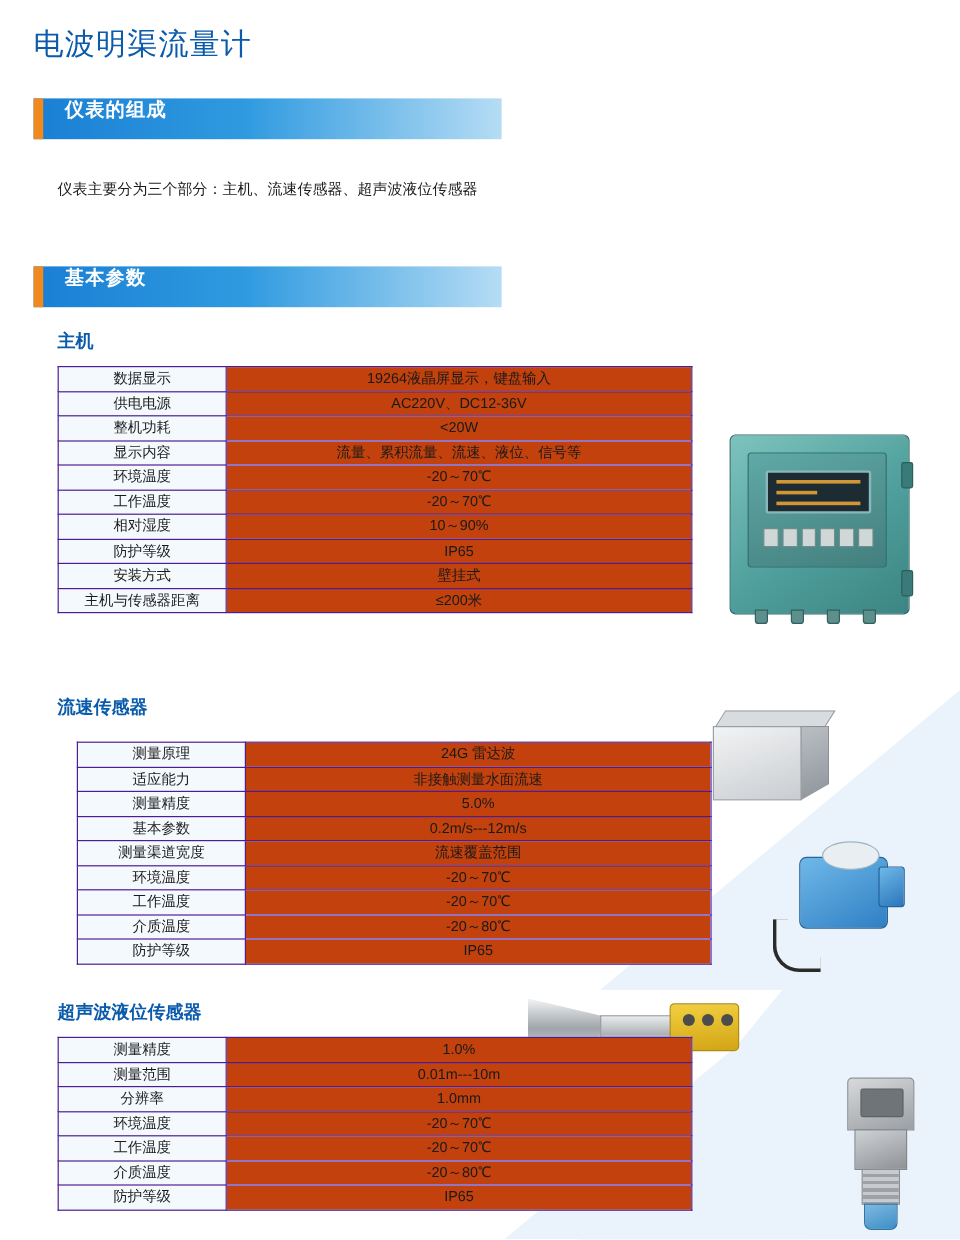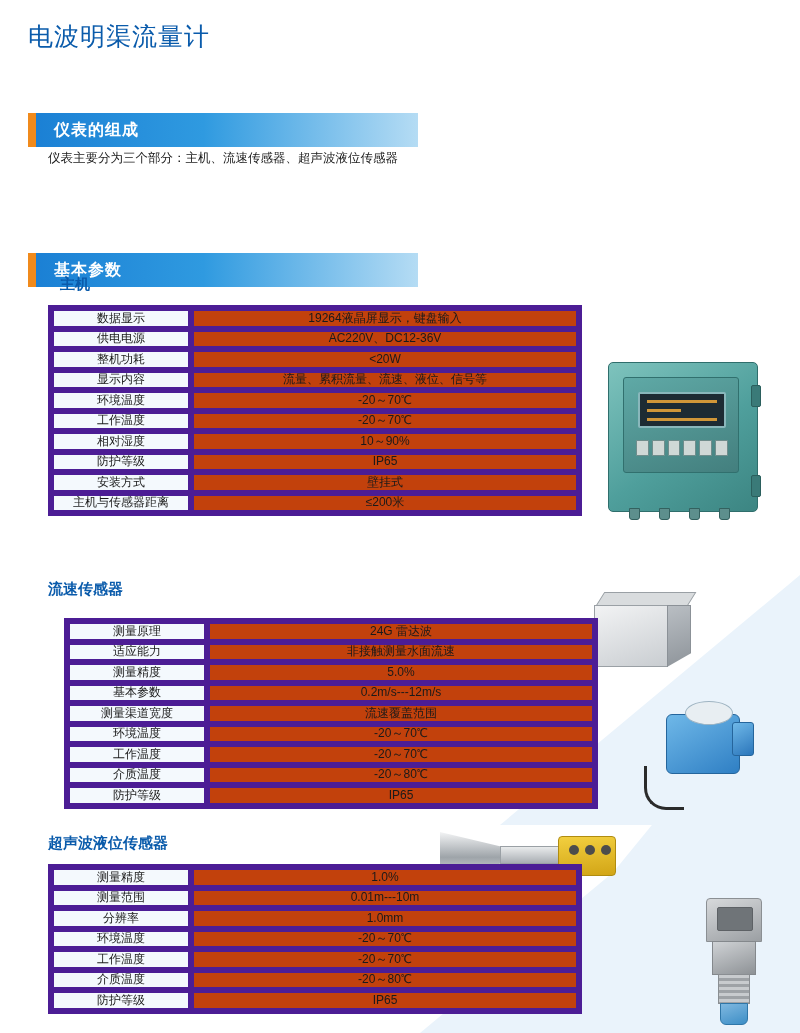--- a/index.html
+++ b/index.html
@@ -43,23 +43,21 @@
     z-index: 3;
   }
 
   .section-banner {
     position: absolute;
     left: 28px;
     width: 390px;
     height: 34px;
     background: linear-gradient(to right, #1a7fd4 0%, #2f9ae0 45%, #b5dcf4 100%);
     display: flex;
-    align-items: center;
     z-index: 3;
-    margin-top: 31px;
   }
   .section-banner .bar {
     width: 8px;
     height: 34px;
     background: #f08a1c;
     flex: 0 0 8px;
   }
   .section-banner .txt {
     color: #ffffff;
     font-size: 16px;
@@ -78,33 +76,33 @@
     z-index: 3;
   }
 
   .sub-head {
     position: absolute;
     font-size: 15px;
     font-weight: bold;
     color: #0a5bab;
     z-index: 3;
   }
-  #sub-host { left: 60px; top: 275px; }
+  #sub-host { left: 48px; top: 275px; }
   #sub-flow { left: 48px; top: 580px; }
   #sub-level { left: 48px; top: 834px; }
 
   table.spec {
     position: absolute;
     border-collapse: collapse;
     z-index: 3;
     background: #ffffff;
     table-layout: fixed;
   }
   table.spec td {
-    border: 6px solid #4c1d95;
+    border: 1px solid #4c1d95;
     font-size: 12px;
     height: 20.5px;
     padding: 0 4px;
     text-align: center;
     color: #1a1a1a;
     line-height: 1.1;
     white-space: nowrap;
     overflow: hidden;
     margin-top: 28px;
   }

